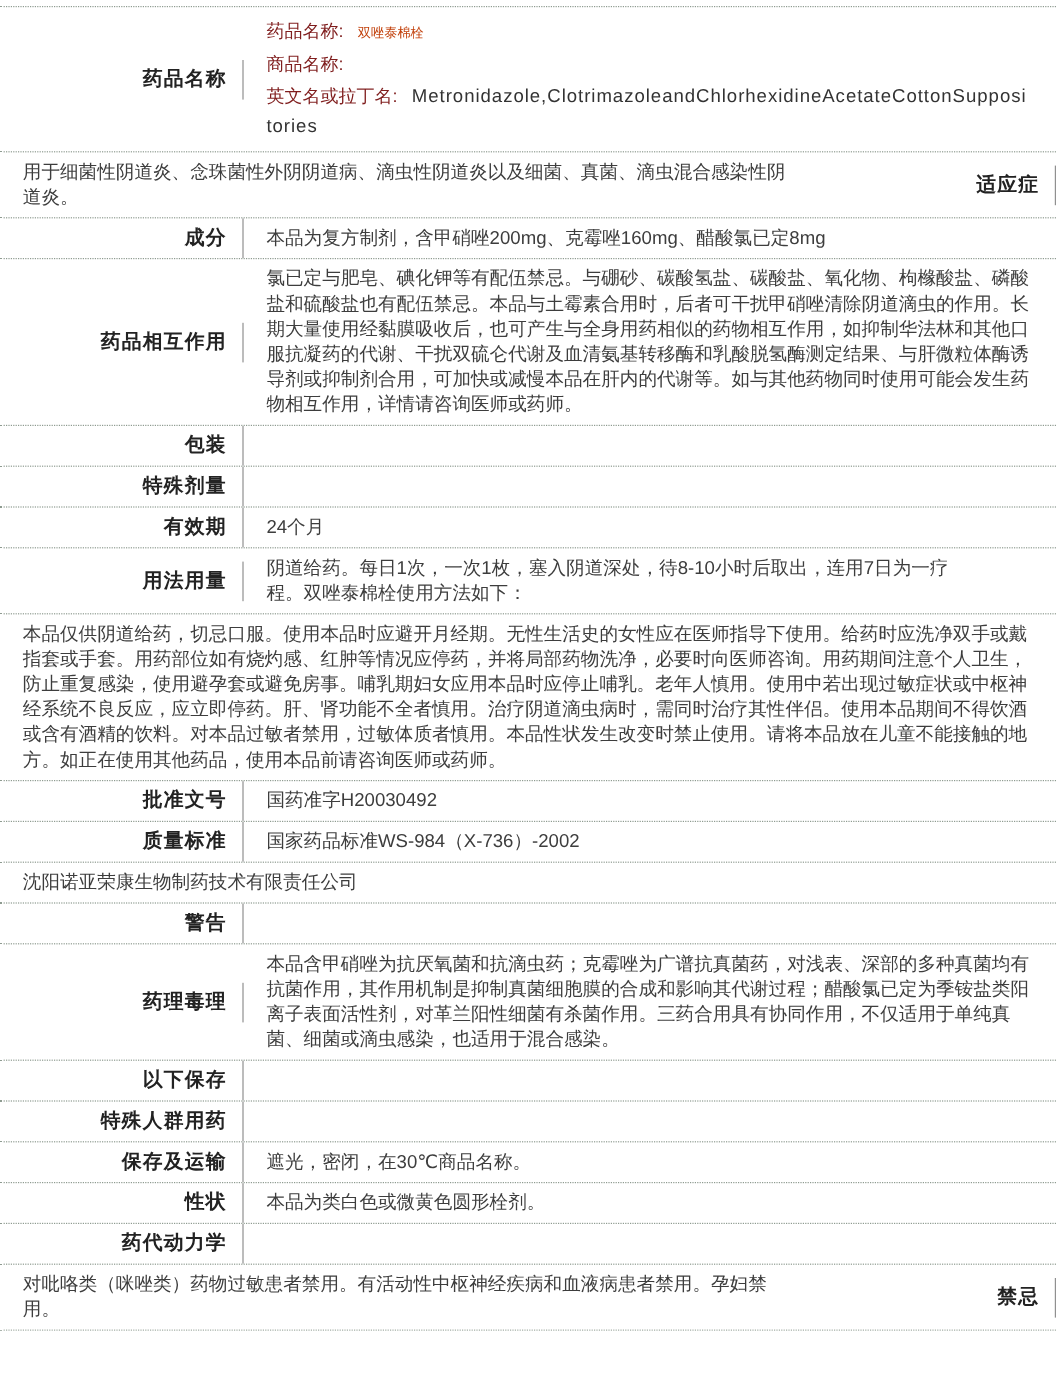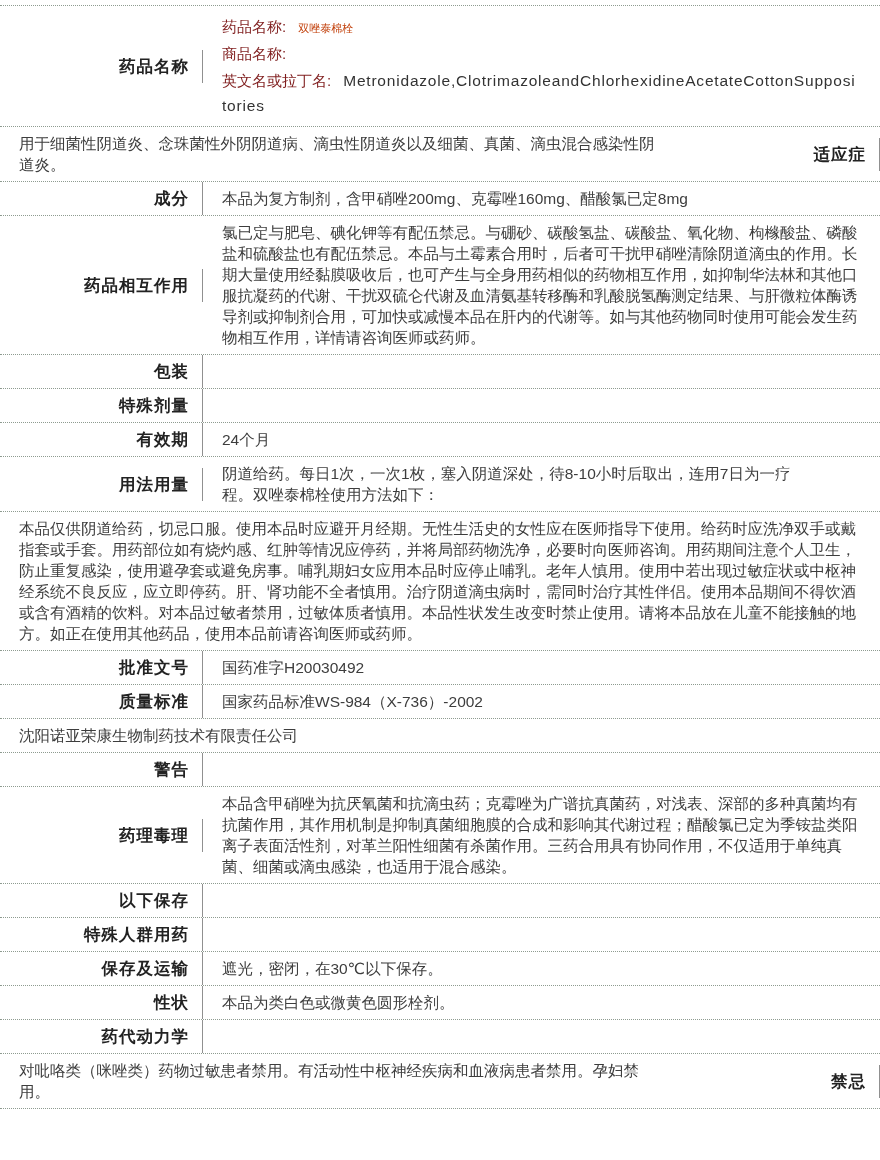--- a/index.html
+++ b/index.html
@@ -163,21 +163,21 @@
       <div class="cell content"></div>
     </div>
 
     <div class="row">
       <div class="cell label">特殊人群用药</div>
       <div class="cell content"></div>
     </div>
 
     <div class="row">
       <div class="cell label">保存及运输</div>
-      <div class="cell content">遮光，密闭，在30℃以下保存。</div>
+      <div class="cell content">遮光，密闭，在30℃商品名称。</div>
     </div>
 
     <div class="row">
       <div class="cell label">性状</div>
       <div class="cell content">本品为类白色或微黄色圆形栓剂。</div>
     </div>
 
     <div class="row">
       <div class="cell label">药代动力学</div>
       <div class="cell content"></div>

